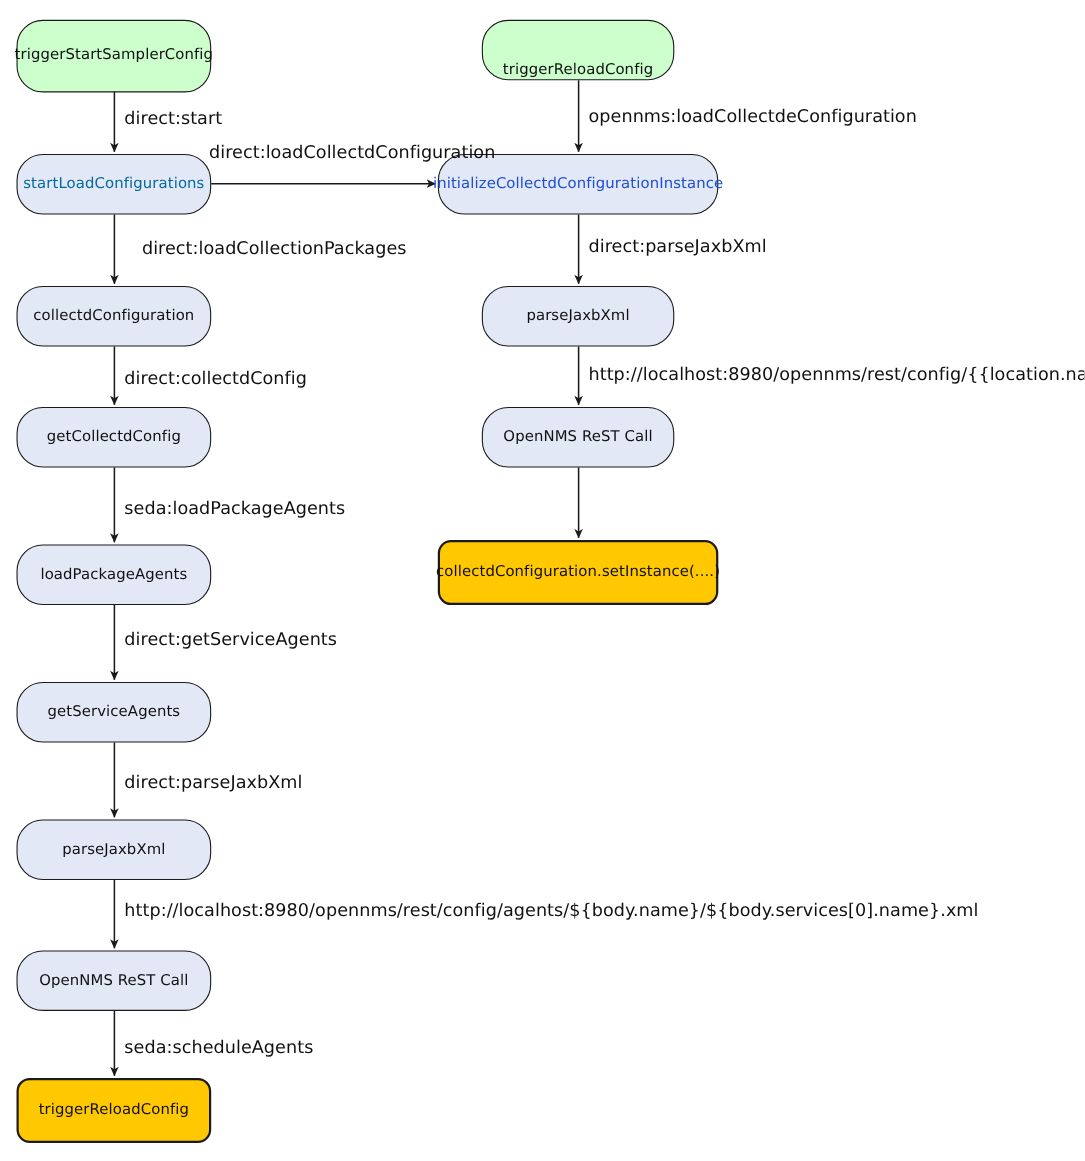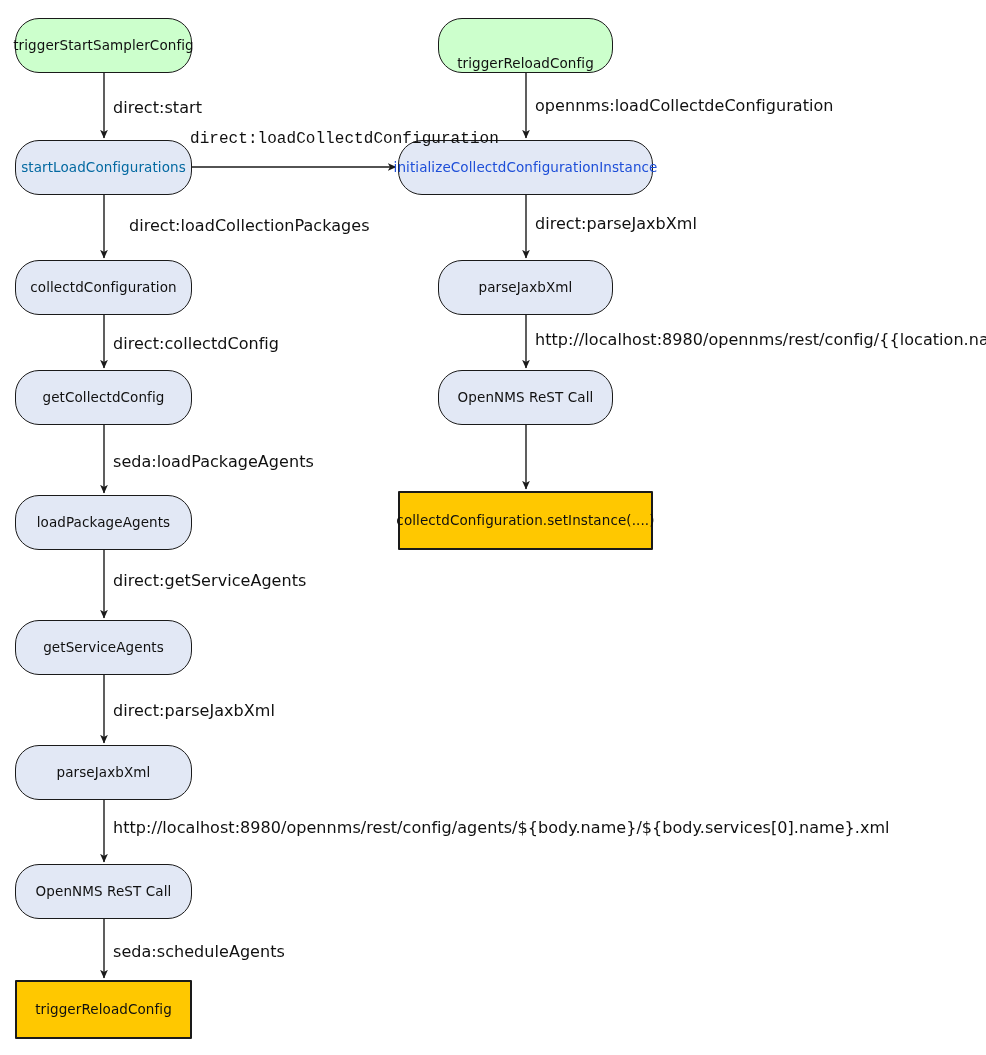--- a/index.html
+++ b/index.html
@@ -37,21 +37,21 @@
     color: #101010;
     font-size: 13.5px;
     line-height: 1.15;
     letter-spacing: 0.1px;
     white-space: nowrap;
   }
   .node.rounded {
     border-radius: 24px;
   }
   .node.rect {
-    border-radius: 1px;
+    border-radius: 12px;
     border-width: 2px;
   }
   .node .node-label {
     display: block;
     padding: 0 10px;
   }
   .edge-label {
     position: absolute;
     font-size: 16px;
     color: #101010;
@@ -82,21 +82,21 @@
         <line x1="104" y1="800" x2="104" y2="862" stroke="#1a1a1a" stroke-width="1.4" marker-end="url(#arrowhead)"></line>
         <line x1="104" y1="919" x2="104" y2="978" stroke="#1a1a1a" stroke-width="1.4" marker-end="url(#arrowhead)"></line>
         <line x1="526" y1="73" x2="526" y2="138" stroke="#1a1a1a" stroke-width="1.4" marker-end="url(#arrowhead)"></line>
         <line x1="526" y1="195" x2="526" y2="258" stroke="#1a1a1a" stroke-width="1.4" marker-end="url(#arrowhead)"></line>
         <line x1="526" y1="315" x2="526" y2="368" stroke="#1a1a1a" stroke-width="1.4" marker-end="url(#arrowhead)"></line>
         <line x1="526" y1="425" x2="526" y2="489" stroke="#1a1a1a" stroke-width="1.4" marker-end="url(#arrowhead)"></line>
       </g>
   </svg>
 
   <div id="node-layer">
-      <div class="node rounded" style="left: 15px; top: 18px; width: 177px; height: 55px; background: rgb(204, 255, 204); border-color: rgb(26, 26, 26); color: rgb(16, 16, 16);">
+      <div class="node rounded" style="left: 15px; top: 18px; width: 177px; height: 66px; background: rgb(204, 255, 204); border-color: rgb(26, 26, 26); color: rgb(16, 16, 16);">
         <span class="node-label">triggerStartSamplerConfig</span>
       </div>
       <div class="node rounded" style="left: 15px; top: 140px; width: 177px; height: 55px; background: rgb(226, 232, 245); border-color: rgb(26, 26, 26); color: #0369a1;">
         <span class="node-label">startLoadConfigurations</span>
       </div>
       <div class="node rounded" style="left: 15px; top: 260px; width: 177px; height: 55px; background: rgb(226, 232, 245); border-color: rgb(26, 26, 26); color: rgb(16, 16, 16);">
         <span class="node-label">collectdConfiguration</span>
       </div>
       <div class="node rounded" style="left: 15px; top: 370px; width: 177px; height: 55px; background: rgb(226, 232, 245); border-color: rgb(26, 26, 26); color: rgb(16, 16, 16);">
         <span class="node-label">getCollectdConfig</span>
@@ -127,21 +127,21 @@
       </div>
       <div class="node rounded" style="left: 438px; top: 370px; width: 175px; height: 55px; background: rgb(226, 232, 245); border-color: rgb(26, 26, 26); color: rgb(16, 16, 16);">
         <span class="node-label">OpenNMS ReST Call</span>
       </div>
       <div class="node rect" style="left: 398px; top: 491px; width: 255px; height: 59px; background: rgb(255, 200, 0); border-color: rgb(26, 26, 26); color: rgb(16, 16, 16);">
         <span class="node-label">collectdConfiguration.setInstance(....)</span>
       </div>
     </div>
   <div id="label-layer">
       <div class="edge-label" style="left: 113px; top: 99.5px;">direct:start</div>
-      <div class="edge-label" style="left: 190px; top: 130.5px; font-family: Liberation Mono, monospace;">direct:loadCollectdConfiguration</div>
+      <div class="edge-label" style="left: 190px; top: 130.5px;">direct:loadCollectdConfiguration</div>
       <div class="edge-label" style="left: 113px; top: 217.5px; margin-left: 16px;">direct:loadCollectionPackages</div>
       <div class="edge-label" style="left: 113px; top: 335.5px;">direct:collectdConfig</div>
       <div class="edge-label" style="left: 113px; top: 453.5px;">seda:loadPackageAgents</div>
       <div class="edge-label" style="left: 113px; top: 572.5px;">direct:getServiceAgents</div>
       <div class="edge-label" style="left: 113px; top: 702.5px;">direct:parseJaxbXml</div>
       <div class="edge-label" style="left: 113px; top: 819.5px;">http://localhost:8980/opennms/rest/config/agents/${body.name}/${body.services[0].name}.xml</div>
       <div class="edge-label" style="left: 113px; top: 943.5px;">seda:scheduleAgents</div>
       <div class="edge-label" style="left: 535px; top: 97.5px;">opennms:loadCollectdeConfiguration</div>
       <div class="edge-label" style="left: 535px; top: 215.5px;">direct:parseJaxbXml</div>
       <div class="edge-label" style="left: 535px; top: 331.5px;">http://localhost:8980/opennms/rest/config/{{location.name}}/collection</div>

